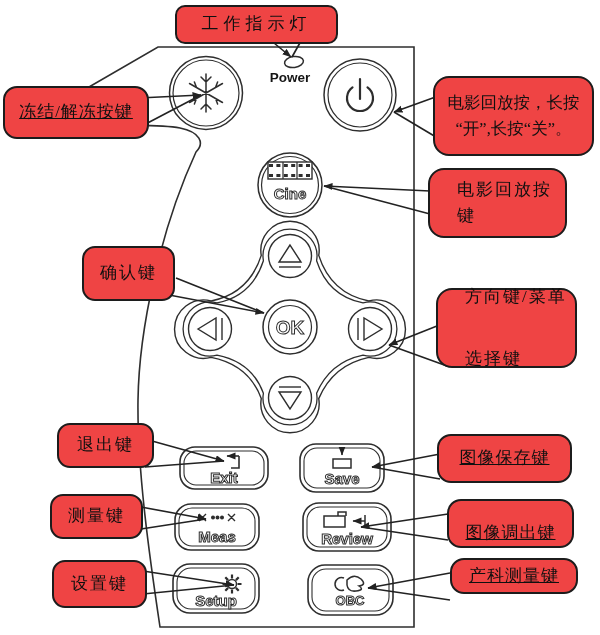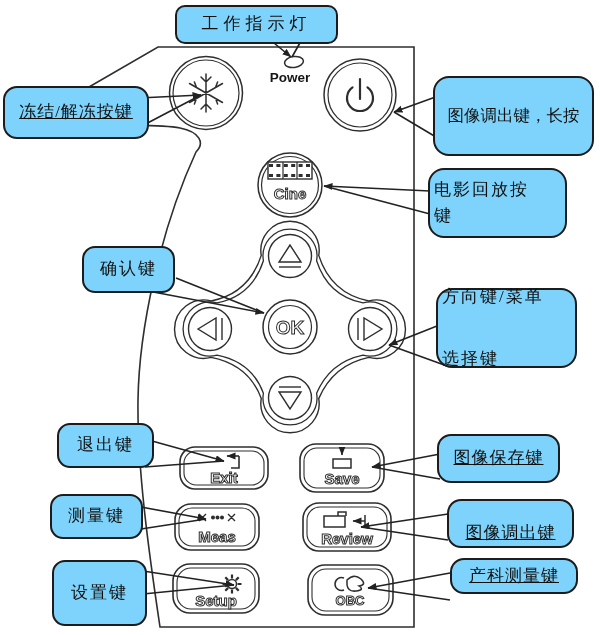--- a/index.html
+++ b/index.html
@@ -1,25 +1,25 @@
 <!DOCTYPE html>
 <html><head>
 <meta charset="utf-8">
 <style>
   html,body{margin:0;padding:0;background:#fff;}
   #stage{position:relative;width:600px;height:635px;background:#fff;overflow:hidden;
          font-family:"Liberation Serif","DejaVu Serif",serif;}
   #art{position:absolute;left:0;top:0;}
-  .co{position:absolute;background:#7dd3fc;border:2px solid #1c1c1c;box-sizing:border-box;
+  .co{position:absolute;background:#ef4444;border:2px solid #1c1c1c;box-sizing:border-box;
       display:flex;flex-direction:column;justify-content:center;align-items:center;
       color:#101010;font-size:17px;line-height:1.55;}
   .co.left-align{align-items:flex-start;}
   .ln{display:block;white-space:nowrap;}
   .ls2{letter-spacing:2px;} .ls5{letter-spacing:5px;} .ls1{letter-spacing:1px;text-decoration:underline;}
-  .pl{padding-left:4px;text-align:center;}
+  .pl{padding-left:27px;text-align:center;}
   text.btn-label{font-family:"Liberation Sans","DejaVu Sans",sans-serif;font-weight:bold;
       fill:#ffffff;stroke:#2e2e2e;stroke-width:1;text-anchor:middle;}
   text.solid{font-family:"Liberation Sans","DejaVu Sans",sans-serif;font-weight:bold;
       fill:#151515;stroke:none;text-anchor:middle;}
 </style>
 </head>
 <body>
 
 <div id="stage">
 
@@ -216,54 +216,55 @@
 
 <div class="co ls5" style="left:175px;top:5px;width:163px;height:39px;border-radius:10px;">
   <span class="ln">工作指示灯</span>
 </div>
 
 <div class="co ls1" style="left:3px;top:86px;width:146px;height:53px;border-radius:14px;">
   <span class="ln">冻结/解冻按键</span>
 </div>
 
 <div class="co" style="left:433px;top:76px;width:161px;height:80px;border-radius:16px;font-size:16.5px;">
-  <span class="ln">图像调出键，长按</span>
+  <span class="ln">电影回放按，长按</span>
+  <span class="ln">“开”,长按“关”。</span>
 </div>
 
 <div class="co left-align pl ls2" style="left:428px;top:168px;width:139px;height:70px;border-radius:16px;">
   <span class="ln">电影回放按</span>
   <span class="ln">键</span>
 </div>
 
-<div class="co ls2" style="left:82px;top:246px;width:93px;height:47px;border-radius:13px;">
+<div class="co ls2" style="left:82px;top:246px;width:93px;height:55px;border-radius:13px;">
   <span class="ln">确认键</span>
 </div>
 
 <div class="co left-align pl ls2" style="left:436px;top:288px;width:141px;height:80px;border-radius:16px;gap:35px;">
   <span class="ln">方向键/菜单</span>
   <span class="ln">选择键</span>
 </div>
 
 <div class="co ls2" style="left:57px;top:423px;width:97px;height:45px;border-radius:13px;">
   <span class="ln">退出键</span>
 </div>
 
-<div class="co ls1" style="left:437px;top:434px;width:123px;height:49px;border-radius:14px;">
+<div class="co ls1" style="left:437px;top:434px;width:135px;height:49px;border-radius:14px;">
   <span class="ln">图像保存键</span>
 </div>
 
 <div class="co ls2" style="left:50px;top:494px;width:93px;height:45px;border-radius:13px;">
   <span class="ln">测量键</span>
 </div>
 
 <div class="co ls1" style="left:447px;top:499px;width:127px;height:49px;border-radius:14px;justify-content:flex-end;">
   <span class="ln">图像调出键</span>
 </div>
 
-<div class="co ls2" style="left:52px;top:560px;width:95px;height:66px;border-radius:13px;">
+<div class="co ls2" style="left:52px;top:560px;width:95px;height:48px;border-radius:13px;">
   <span class="ln">设置键</span>
 </div>
 
 <div class="co ls1" style="left:450px;top:558px;width:128px;height:36px;border-radius:14px;">
   <span class="ln">产科测量键</span>
 </div>
 
 </div>
 
 </body></html>

